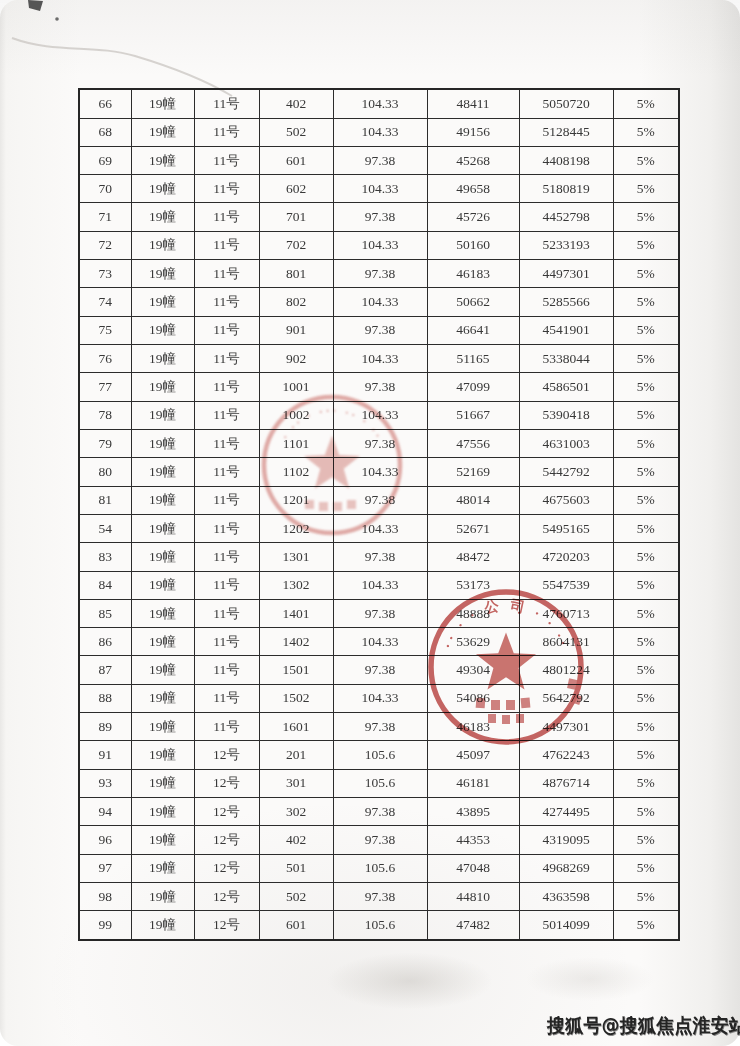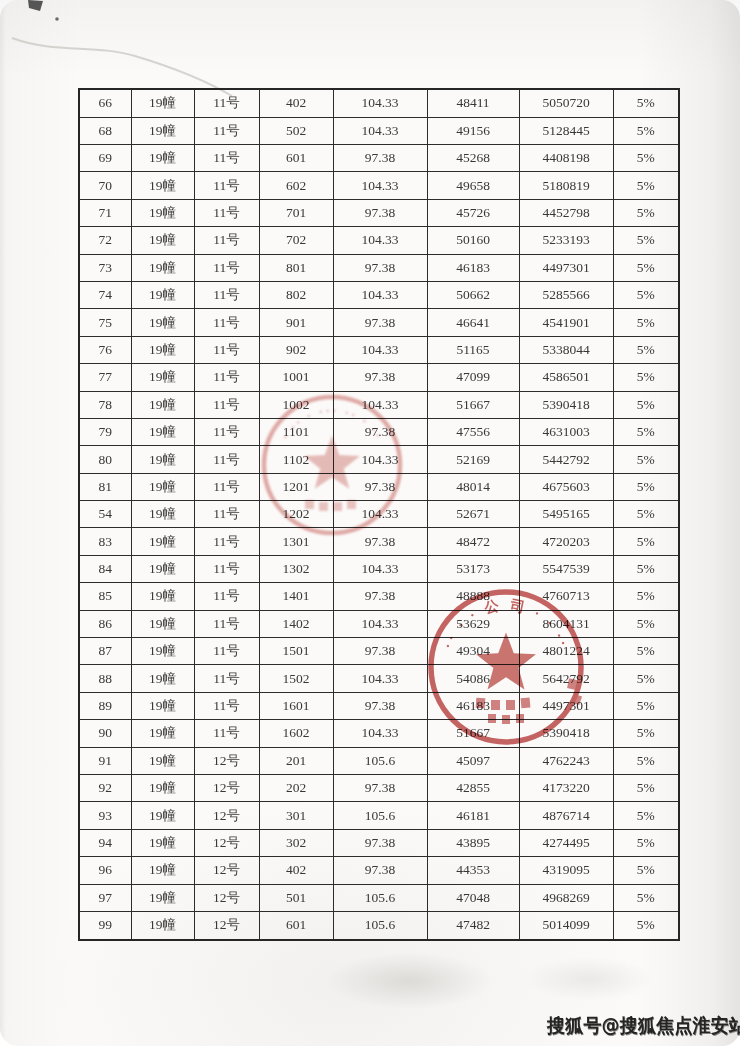--- a/index.html
+++ b/index.html
@@ -316,50 +316,30 @@
           <td>89</td>
           <td>19幢</td>
           <td>11号</td>
           <td>1601</td>
           <td>97.38</td>
           <td>46183</td>
           <td>4497301</td>
           <td>5%</td>
         </tr>
         <tr>
-          <td>90</td>
-          <td>19幢</td>
-          <td>11号</td>
-          <td>1602</td>
-          <td>104.33</td>
-          <td>51667</td>
-          <td>5390418</td>
-          <td>5%</td>
-        </tr>
-        <tr>
           <td>91</td>
           <td>19幢</td>
           <td>12号</td>
           <td>201</td>
           <td>105.6</td>
           <td>45097</td>
           <td>4762243</td>
           <td>5%</td>
         </tr>
         <tr>
-          <td>92</td>
-          <td>19幢</td>
-          <td>12号</td>
-          <td>202</td>
-          <td>97.38</td>
-          <td>42855</td>
-          <td>4173220</td>
-          <td>5%</td>
-        </tr>
-        <tr>
           <td>93</td>
           <td>19幢</td>
           <td>12号</td>
           <td>301</td>
           <td>105.6</td>
           <td>46181</td>
           <td>4876714</td>
           <td>5%</td>
         </tr>
         <tr>
@@ -383,20 +363,30 @@
           <td>5%</td>
         </tr>
         <tr>
           <td>97</td>
           <td>19幢</td>
           <td>12号</td>
           <td>501</td>
           <td>105.6</td>
           <td>47048</td>
           <td>4968269</td>
+          <td>5%</td>
+        </tr>
+        <tr>
+          <td>98</td>
+          <td>19幢</td>
+          <td>12号</td>
+          <td>502</td>
+          <td>97.38</td>
+          <td>44810</td>
+          <td>4363598</td>
           <td>5%</td>
         </tr>
         <tr>
           <td>99</td>
           <td>19幢</td>
           <td>12号</td>
           <td>601</td>
           <td>105.6</td>
           <td>47482</td>
           <td>5014099</td>

